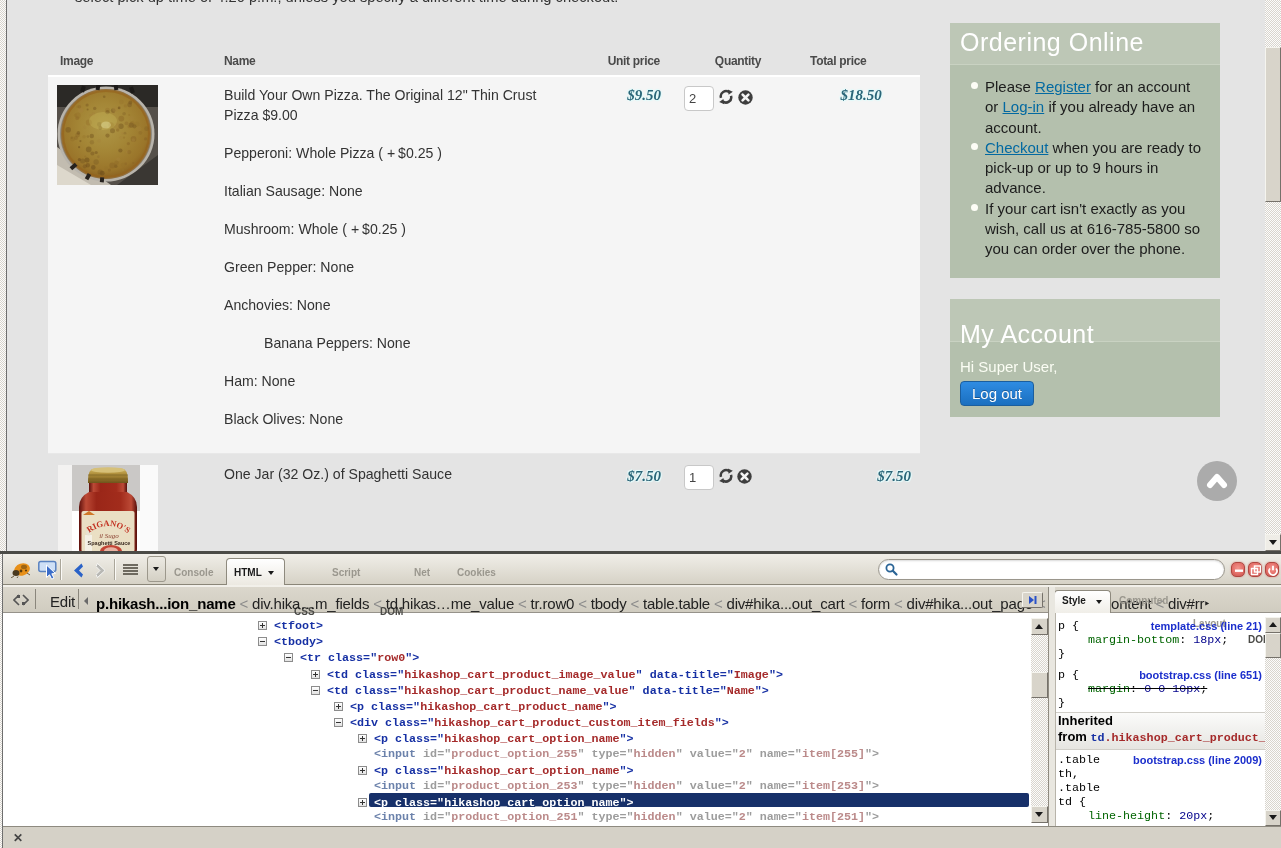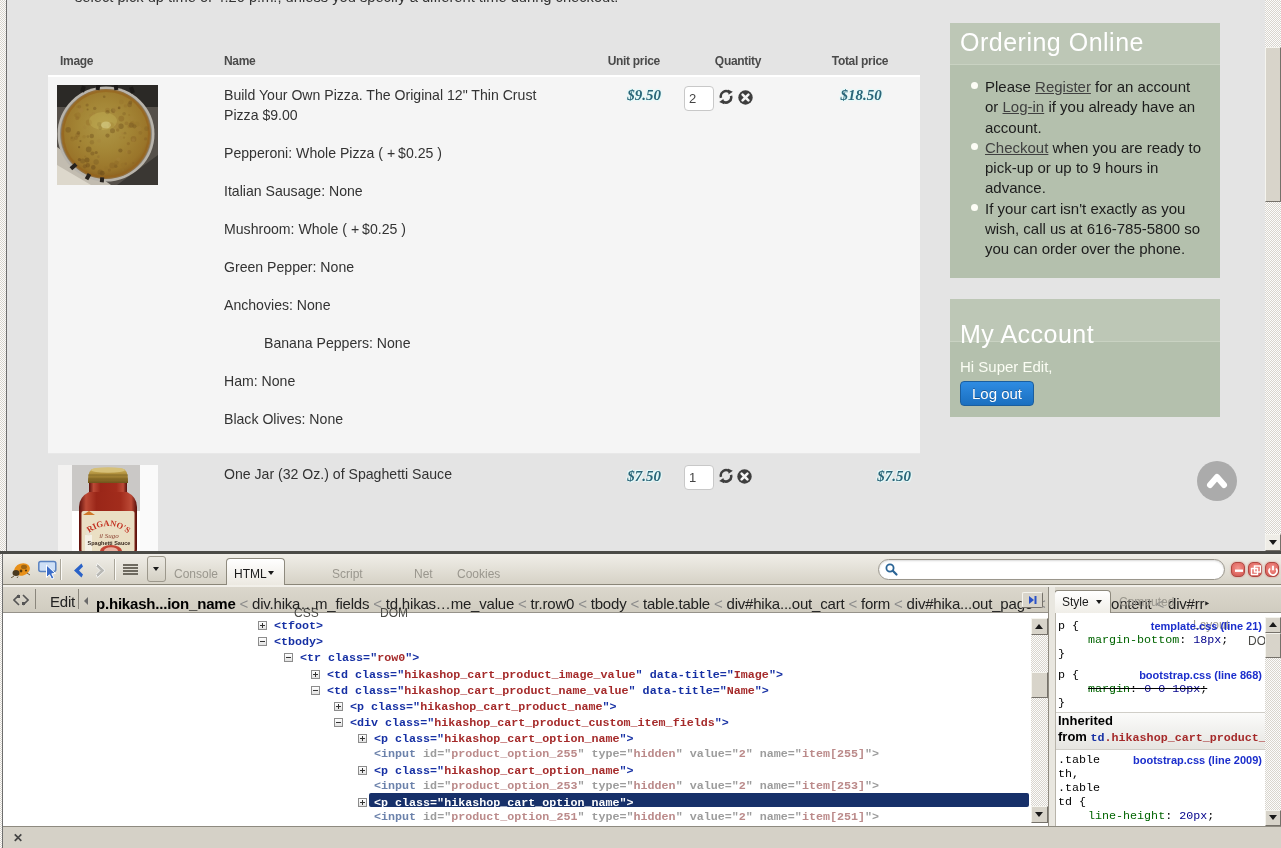--- a/index.html
+++ b/index.html
@@ -5,24 +5,24 @@
 html,body{margin:0;padding:0;}
 body{width:1281px;height:848px;position:relative;overflow:hidden;background:#e4e4e4;font-family:"Liberation Sans",sans-serif;}
 .a{position:absolute;}
 .checker{background:repeating-conic-gradient(#fcfcfc 0% 25%, #d9d5cd 0% 50%);background-size:2px 2px;}
 .price{font-family:"Liberation Serif",serif;font-style:italic;font-weight:bold;color:#2a6578;font-size:15px;text-shadow:0 0 3px #d9f6f6,1px 1px 0 #e7fbfb,-1px -1px 0 #e7fbfb;}
 .qbox{width:24px;height:19px;background:#fff;border:1px solid #c8c8c8;border-radius:4px;font-size:13px;color:#444;padding:2px 0 2px 4px;line-height:19px;}
 .opt{font-size:14.1px;color:#333;}
 .hdr{font-size:12px;letter-spacing:-0.3px;font-weight:bold;color:#4a4a4a;}
 .sb-title{font-size:25px;font-weight:normal;color:#fff;letter-spacing:0.5px;}
 .sb-text{font-size:15px;color:#1c1c1c;line-height:20.3px;}
-.sb-link{color:#404040;text-decoration:underline;}
+.sb-link{color:#0369a1;text-decoration:underline;}
 .bullet{width:7px;height:7px;border-radius:50%;background:#fdfdf6;}
 
-.fbtab{font-size:12px;font-weight:normal;color:#9a978e;}
+.fbtab{font-size:10px;font-weight:bold;color:#9a978e;}
 .fbtab.on{color:#1a1a1a;}
 .fbtab.semi{color:#4a4a46;margin-top:39px;}
 .mono{font-family:"Liberation Mono",monospace;font-size:11.7px;white-space:pre;}
 .tree{font-family:"Liberation Mono",monospace;font-size:11.7px;font-weight:bold;white-space:pre;color:#1630a4;}
 .tree .v{color:#a52a2a;}
 .ghost{font-family:"Liberation Mono",monospace;font-size:11.7px;font-weight:bold;white-space:pre;color:#9c9c9c;}
 .ghost .t{color:#6c82ab;}
 .ghost .v{color:#bb8a8a;}
 .pm{width:9px;height:9px;background:linear-gradient(#ffffff,#e2e2e2);border:1px solid #8c8c8c;box-sizing:border-box;}
 .pm:before{content:"";position:absolute;left:1px;top:3px;width:5px;height:1px;background:#333;}
@@ -44,21 +44,21 @@
 
 <div class="a checker" style="left:0;top:0;width:6px;height:552px;"></div>
 <div class="a" style="left:6px;top:0;width:1px;height:552px;background:#6e6e6e;"></div>
 
 <div class="a" style="left:75px;top:-11px;width:700px;font-size:14.7px;color:#333;">select pick up time of 4:20 p.m., unless you specify a different time during checkout.</div>
 
 <div class="a hdr" style="left:60px;top:54px;">Image</div>
 <div class="a hdr" style="left:224px;top:54px;">Name</div>
 <div class="a hdr" style="left:560px;top:54px;width:100px;text-align:right;">Unit price</div>
 <div class="a hdr" style="left:688px;top:54px;width:100px;text-align:center;">Quantity</div>
-<div class="a hdr" style="left:810px;top:54px;width:100px;text-align:center;">Total price</div>
+<div class="a hdr" style="left:810px;top:54px;width:100px;text-align:left;">Total price</div>
 <div class="a" style="left:48px;top:75px;width:872px;height:2px;background:#ffffff;"></div>
 
 <div class="a" style="left:48px;top:77px;width:872px;height:376px;background:#f5f5f5;"></div>
 <div class="a" style="left:48px;top:453px;width:872px;height:1px;background:#e8e8e8;"></div>
 
 <div class="a" style="left:57px;top:85px;width:101px;height:100px;">
 <svg width="101" height="100">
 <defs>
 <radialGradient id="pz" cx="0.48" cy="0.42" r="0.62">
 <stop offset="0" stop-color="#ae9646"></stop>
@@ -268,21 +268,21 @@
 <div class="a sb-title" style="left:960px;top:28px;">Ordering Online</div>
 <div class="a bullet" style="left:971px;top:82px;"></div>
 <div class="a bullet" style="left:971px;top:143px;"></div>
 <div class="a bullet" style="left:971px;top:204px;"></div>
 <div class="a sb-text" style="left:985px;top:77px;white-space:nowrap;">Please <span class="sb-link">Register</span> for an account<br>or <span class="sb-link">Log-in</span> if you already have an<br>account.<br><span class="sb-link">Checkout</span> when you are ready to<br>pick-up or up to 9 hours in<br>advance.<br>If your cart isn't exactly as you<br>wish, call us at 616-785-5800 so<br>you can order over the phone.</div>
 
 <div class="a" style="left:950px;top:299px;width:270px;height:118px;background:#b4c0ad;">
   <div style="height:42px;background:#bdc7b6;border-bottom:1px solid #c9d2c2;"></div>
 </div>
 <div class="a sb-title" style="left:960px;top:320px;">My Account</div>
-<div class="a" style="left:960px;top:358px;font-size:15px;color:#fbfdf4;">Hi Super Edit,</div>
+<div class="a" style="left:960px;top:358px;font-size:15px;color:#fbfdf4;">Hi Super User,</div>
 <div class="a" style="left:960px;top:381px;width:74px;height:25px;border-radius:4px;background:linear-gradient(#2f8ce2,#1a6fc0);border:1px solid #1b5e9e;box-sizing:border-box;color:#fff;font-size:15px;text-align:center;line-height:23px;text-shadow:0 -1px 0 rgba(0,0,0,.3);">Log out</div>
 
 <div class="a" style="left:1197px;top:461px;width:40px;height:40px;border-radius:50%;background:#ababab;">
 <svg width="40" height="40">
       <polyline points="13,24 20,16 27,24" fill="none" stroke="#ffffff" stroke-width="6" stroke-linecap="round" stroke-linejoin="round"></polyline>
     </svg>
 </div>
 
 <div class="a checker" style="left:1265px;top:0;width:16px;height:551px;"></div>
 <div class="a btn3d" style="left:1265px;top:47px;width:16px;height:155px;"></div>
@@ -424,21 +424,21 @@
 <div class="pm plus" style="left:358px;top:798px;"></div>
 <div class="a" style="left:369px;top:793px;width:660px;height:14px;background:#173069;border-radius:2px;"></div>
 <div class="a tree" style="left:374px;top:796px;color:#fff;">&lt;p class="hikashop_cart_option_name"&gt;</div>
 <div class="a ghost" style="left:374px;top:810px;"><span class="t">&lt;input</span> id="<span class="v">product_option_251</span>" type="<span class="v">hidden</span>" value="<span class="v">2</span>" name="<span class="v">item[251]</span>"&gt;</div>
 
 <div class="a mono" style="left:1058px;top:619px;">p {</div>
 <div class="a csslink" style="left:1058px;top:620px;width:204px;text-align:right;">template.css (line 21)</div>
 <div class="a mono" style="left:1088px;top:633px;"><span class="prop">margin-bottom</span>: <span class="val">18px</span>;</div>
 <div class="a mono" style="left:1058px;top:647px;">}</div>
 <div class="a mono" style="left:1058px;top:668px;">p {</div>
-<div class="a csslink" style="left:1058px;top:669px;width:204px;text-align:right;">bootstrap.css (line 868)</div>
+<div class="a csslink" style="left:1058px;top:669px;width:204px;text-align:right;">bootstrap.css (line 651)</div>
 <div class="a mono" style="left:1088px;top:682px;text-decoration:line-through;"><span class="prop">margin</span>: <span class="val">0 0 10px</span>;</div>
 <div class="a mono" style="left:1058px;top:696px;">}</div>
 <div class="a" style="left:1056px;top:712px;width:209px;height:36px;background:linear-gradient(#fbfbfa,#e6e5e1);border-top:1px solid #d0cec8;border-bottom:1px solid #d0cec8;"></div>
 <div class="a" style="left:1058px;top:713px;font-size:13px;font-weight:bold;color:#000;">Inherited</div>
 <div class="a" style="left:1058px;top:729px;width:207px;overflow:hidden;font-size:13px;font-weight:bold;color:#000;white-space:nowrap;">from <span class="mono" style="font-weight:bold;"><span style="color:#1630a4;">td</span><span style="color:#a52a2a;">.hikashop_cart_product_r</span></span></div>
 <div class="a mono" style="left:1058px;top:753px;">.table</div>
 <div class="a csslink" style="left:1058px;top:754px;width:204px;text-align:right;">bootstrap.css (line 2009)</div>
 <div class="a mono" style="left:1058px;top:767px;">th,</div>
 <div class="a mono" style="left:1058px;top:781px;">.table</div>
 <div class="a mono" style="left:1058px;top:795px;">td {</div>

